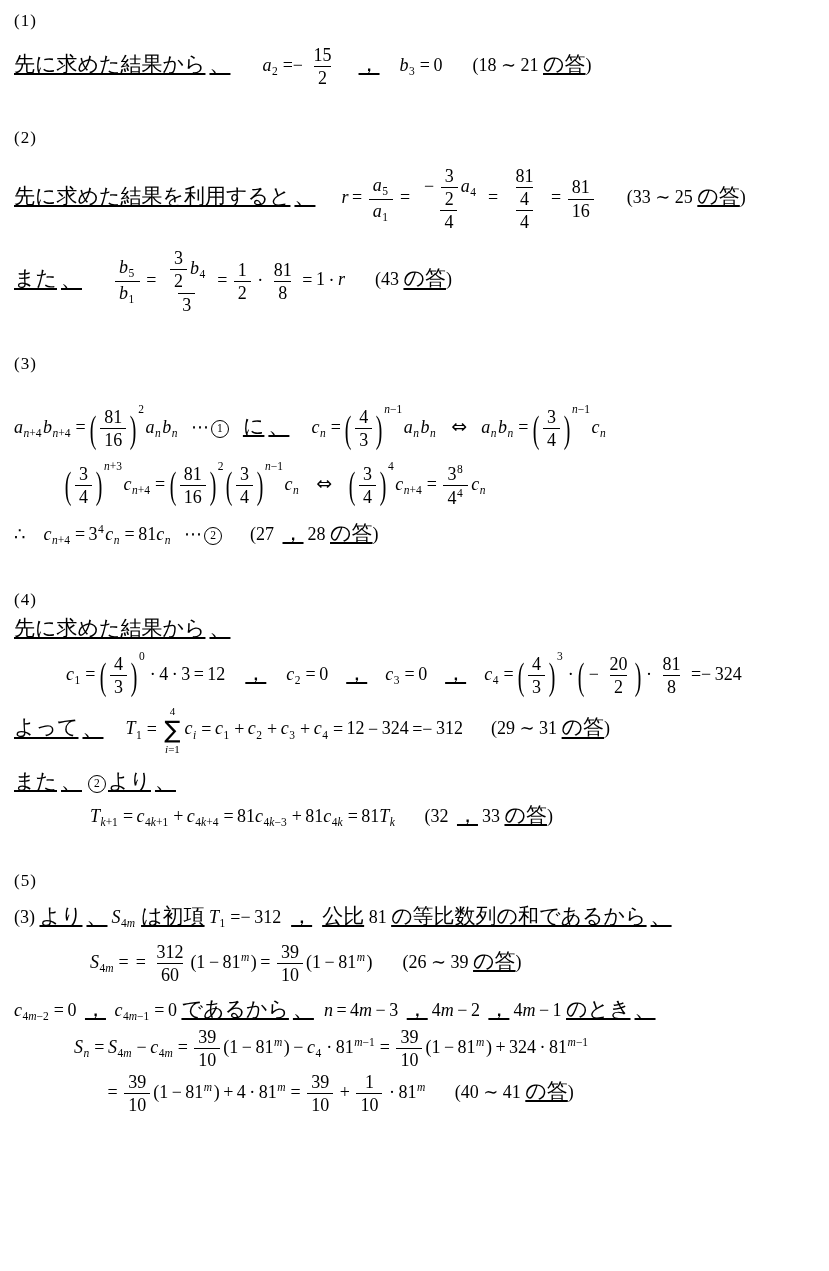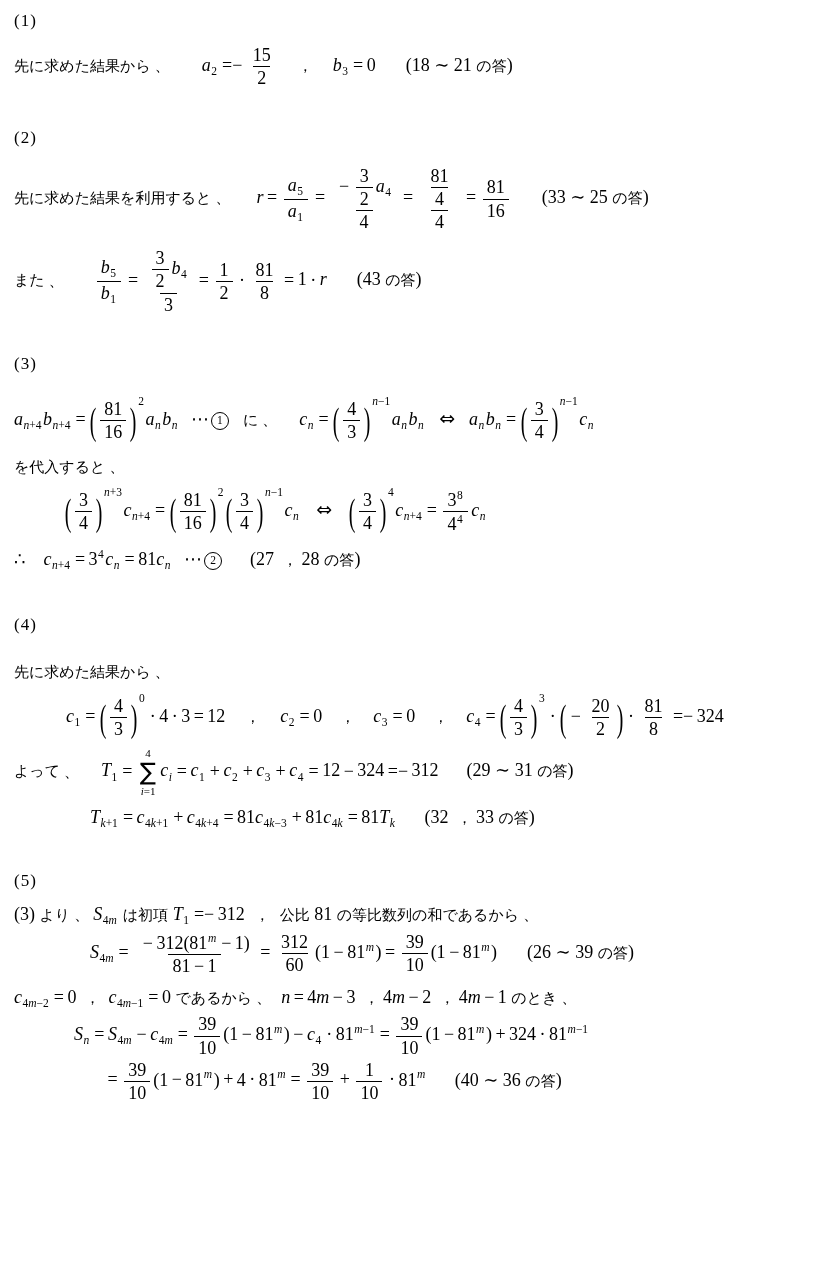--- a/index.html
+++ b/index.html
@@ -9,21 +9,21 @@
     padding:10px 0 0 14px;
     font-family:"Liberation Serif","DejaVu Serif",serif;
     font-size:18px;line-height:1.25;
   }
   .line{white-space:nowrap;}
   .slabel{font-size:17px;letter-spacing:1px;}
   .it{font-style:italic;}
   .rm{}
   .op{margin:0 3.5px;}
   .cm{margin:0 4px;}
-  .cjk{font-family:"DejaVu Sans","Liberation Sans",sans-serif;font-size:15px;}
+  .cjk{font-family:"DejaVu Sans","Liberation Sans",sans-serif;font-size:21px;text-decoration:underline;}
   .gap{display:inline-block;}
   .msub{font-size:11.5px;vertical-align:-4px;margin:0 1.5px 0 0.5px;}
   .msup{font-size:11.5px;vertical-align:7px;margin:0 1.5px 0 0.5px;}
   .msup.hi{vertical-align:20px;margin-left:1px;}
   .frac{
     display:inline-flex;flex-direction:column;align-items:center;
     vertical-align:middle;margin:0 3px;line-height:1.12;text-align:center;justify-content:center;
   }
   .fnum{padding:0 4px 1px;}
   .fden{border-top:1.6px solid #000;padding:1px 4px 0;}
@@ -80,77 +80,74 @@
         <span class="fden"><span class="rm">3</span></span>
       </span><span class="op">=</span><span class="frac">
         <span class="fnum"><span class="rm">1</span></span>
         <span class="fden"><span class="rm">2</span></span>
       </span><span class="op">·</span><span class="frac">
         <span class="fnum"><span class="rm">81</span></span>
         <span class="fden"><span class="rm">8</span></span>
       </span><span class="op">=</span><span class="rm">1</span><span class="op">·</span><span class="it">r</span><span class="gap" style="width: 30px;"></span><span class="rm">(43 </span><span class="cjk">の答</span><span class="rm">)</span></div>
 
   <div class="line slabel" style="margin-top:38px">(3)</div>
-  <div class="line" style="margin-top:20px"><span class="it">a</span><span class="msub"><span class="it">n</span><span class="rm">+4</span></span><span class="it">b</span><span class="msub"><span class="it">n</span><span class="rm">+4</span></span><span class="op">=</span><span class="spar s1">(</span><span class="frac">
+  <div class="line" style="margin-top:28px"><span class="it">a</span><span class="msub"><span class="it">n</span><span class="rm">+4</span></span><span class="it">b</span><span class="msub"><span class="it">n</span><span class="rm">+4</span></span><span class="op">=</span><span class="spar s1">(</span><span class="frac">
         <span class="fnum"><span class="rm">81</span></span>
         <span class="fden"><span class="rm">16</span></span>
       </span><span class="spar s1">)</span><span class="msup hi"><span class="rm">2</span></span><span class="it">a</span><span class="msub"><span class="it">n</span></span><span class="it">b</span><span class="msub"><span class="it">n</span></span><span class="gap" style="width: 12px;"></span><span class="rm">⋯</span><span class="circ">1</span><span class="gap" style="width: 12px;"></span><span class="cjk">に</span><span class="cjk cm">、</span><span class="gap" style="width: 18px;"></span><span class="it">c</span><span class="msub"><span class="it">n</span></span><span class="op">=</span><span class="spar s1">(</span><span class="frac">
         <span class="fnum"><span class="rm">4</span></span>
         <span class="fden"><span class="rm">3</span></span>
       </span><span class="spar s1">)</span><span class="msup hi"><span class="it">n</span><span class="rm">−1</span></span><span class="it">a</span><span class="msub"><span class="it">n</span></span><span class="it">b</span><span class="msub"><span class="it">n</span></span><span class="gap" style="width: 12px;"></span><span class="bigsym">⇔</span><span class="gap" style="width: 12px;"></span><span class="it">a</span><span class="msub"><span class="it">n</span></span><span class="it">b</span><span class="msub"><span class="it">n</span></span><span class="op">=</span><span class="spar s1">(</span><span class="frac">
         <span class="fnum"><span class="rm">3</span></span>
         <span class="fden"><span class="rm">4</span></span>
       </span><span class="spar s1">)</span><span class="msup hi"><span class="it">n</span><span class="rm">−1</span></span><span class="it">c</span><span class="msub"><span class="it">n</span></span></div>
-  <div class="line" style="margin-top:12px"><span class="cjk">を代入すると</span><span class="cjk cm">、</span></div>
   <div class="line" style="margin-top:8px;margin-left:50px"><span class="spar s1">(</span><span class="frac">
         <span class="fnum"><span class="rm">3</span></span>
         <span class="fden"><span class="rm">4</span></span>
       </span><span class="spar s1">)</span><span class="msup hi"><span class="it">n</span><span class="rm">+3</span></span><span class="it">c</span><span class="msub"><span class="it">n</span><span class="rm">+4</span></span><span class="op">=</span><span class="spar s1">(</span><span class="frac">
         <span class="fnum"><span class="rm">81</span></span>
         <span class="fden"><span class="rm">16</span></span>
       </span><span class="spar s1">)</span><span class="msup hi"><span class="rm">2</span></span><span class="spar s1">(</span><span class="frac">
         <span class="fnum"><span class="rm">3</span></span>
         <span class="fden"><span class="rm">4</span></span>
       </span><span class="spar s1">)</span><span class="msup hi"><span class="it">n</span><span class="rm">−1</span></span><span class="it">c</span><span class="msub"><span class="it">n</span></span><span class="gap" style="width: 14px;"></span><span class="bigsym">⇔</span><span class="gap" style="width: 14px;"></span><span class="spar s1">(</span><span class="frac">
         <span class="fnum"><span class="rm">3</span></span>
         <span class="fden"><span class="rm">4</span></span>
       </span><span class="spar s1">)</span><span class="msup hi"><span class="rm">4</span></span><span class="it">c</span><span class="msub"><span class="it">n</span><span class="rm">+4</span></span><span class="op">=</span><span class="frac">
         <span class="fnum"><span class="rm">3</span><span class="msup"><span class="rm">8</span></span></span>
         <span class="fden"><span class="rm">4</span><span class="msup"><span class="rm">4</span></span></span>
       </span><span class="it">c</span><span class="msub"><span class="it">n</span></span></div>
   <div class="line" style="margin-top:12px"><span class="rm">∴</span><span class="gap" style="width: 18px;"></span><span class="it">c</span><span class="msub"><span class="it">n</span><span class="rm">+4</span></span><span class="op">=</span><span class="rm">3</span><span class="msup"><span class="rm">4</span></span><span class="it">c</span><span class="msub"><span class="it">n</span></span><span class="op">=</span><span class="rm">81</span><span class="it">c</span><span class="msub"><span class="it">n</span></span><span class="gap" style="width: 12px;"></span><span class="rm">⋯</span><span class="circ">2</span><span class="gap" style="width: 26px;"></span><span class="rm">(27 </span><span class="cjk cm">，</span><span class="rm">28 </span><span class="cjk">の答</span><span class="rm">)</span></div>
 
   <div class="line slabel" style="margin-top:42px">(4)</div>
-  <div class="line" style="margin-top:25px"><span class="cjk">先に求めた結果から</span><span class="cjk cm">、</span></div>
+  <div class="line" style="margin-top:4px"><span class="cjk">先に求めた結果から</span><span class="cjk cm">、</span></div>
   <div class="line" style="margin-top:8px;margin-left:52px"><span class="it">c</span><span class="msub"><span class="rm">1</span></span><span class="op">=</span><span class="spar s1">(</span><span class="frac">
         <span class="fnum"><span class="rm">4</span></span>
         <span class="fden"><span class="rm">3</span></span>
       </span><span class="spar s1">)</span><span class="msup hi"><span class="rm">0</span></span><span class="op">·</span><span class="rm">4</span><span class="op">·</span><span class="rm">3</span><span class="op">=</span><span class="rm">12</span><span class="gap" style="width: 16px;"></span><span class="cjk cm">，</span><span class="gap" style="width: 16px;"></span><span class="it">c</span><span class="msub"><span class="rm">2</span></span><span class="op">=</span><span class="rm">0</span><span class="gap" style="width: 14px;"></span><span class="cjk cm">，</span><span class="gap" style="width: 14px;"></span><span class="it">c</span><span class="msub"><span class="rm">3</span></span><span class="op">=</span><span class="rm">0</span><span class="gap" style="width: 14px;"></span><span class="cjk cm">，</span><span class="gap" style="width: 14px;"></span><span class="it">c</span><span class="msub"><span class="rm">4</span></span><span class="op">=</span><span class="spar s1">(</span><span class="frac">
         <span class="fnum"><span class="rm">4</span></span>
         <span class="fden"><span class="rm">3</span></span>
       </span><span class="spar s1">)</span><span class="msup hi"><span class="rm">3</span></span><span class="op">·</span><span class="spar s1">(</span><span class="op">−</span><span class="frac">
         <span class="fnum"><span class="rm">20</span></span>
         <span class="fden"><span class="rm">2</span></span>
       </span><span class="spar s1">)</span><span class="op">·</span><span class="frac">
         <span class="fnum"><span class="rm">81</span></span>
         <span class="fden"><span class="rm">8</span></span>
       </span><span class="op">=−</span><span class="rm">324</span></div>
   <div class="line" style="margin-top:8px"><span class="cjk">よって</span><span class="cjk cm">、</span><span class="gap" style="width: 18px;"></span><span class="it">T</span><span class="msub"><span class="rm">1</span></span><span class="op">=</span><span class="sum">
         <span class="t">4</span>
         <span class="sg">∑</span>
         <span class="b"><span class="it">i</span><span class="rm">=1</span></span>
       </span><span class="it">c</span><span class="msub"><span class="it">i</span></span><span class="op">=</span><span class="it">c</span><span class="msub"><span class="rm">1</span></span><span class="op">+</span><span class="it">c</span><span class="msub"><span class="rm">2</span></span><span class="op">+</span><span class="it">c</span><span class="msub"><span class="rm">3</span></span><span class="op">+</span><span class="it">c</span><span class="msub"><span class="rm">4</span></span><span class="op">=</span><span class="rm">12</span><span class="op">−</span><span class="rm">324</span><span class="op">=−</span><span class="rm">312</span><span class="gap" style="width: 28px;"></span><span class="rm">(29 ∼ 31 </span><span class="cjk">の答</span><span class="rm">)</span></div>
+  <div class="line" style="margin-top:12px"><span class="cjk">また</span><span class="cjk cm">、</span><span class="circ">2</span><span class="cjk">より</span><span class="cjk cm">、</span></div>
   <div class="line" style="margin-top:8px;margin-left:76px"><span class="it">T</span><span class="msub"><span class="it">k</span><span class="rm">+1</span></span><span class="op">=</span><span class="it">c</span><span class="msub"><span class="rm">4</span><span class="it">k</span><span class="rm">+1</span></span><span class="op">+</span><span class="it">c</span><span class="msub"><span class="rm">4</span><span class="it">k</span><span class="rm">+4</span></span><span class="op">=</span><span class="rm">81</span><span class="it">c</span><span class="msub"><span class="rm">4</span><span class="it">k</span><span class="rm">−3</span></span><span class="op">+</span><span class="rm">81</span><span class="it">c</span><span class="msub"><span class="rm">4</span><span class="it">k</span></span><span class="op">=</span><span class="rm">81</span><span class="it">T</span><span class="msub"><span class="it">k</span></span><span class="gap" style="width: 28px;"></span><span class="rm">(32 </span><span class="cjk cm">，</span><span class="rm">33 </span><span class="cjk">の答</span><span class="rm">)</span></div>
 
   <div class="line slabel" style="margin-top:40px">(5)</div>
   <div class="line" style="margin-top:12px"><span class="rm">(3) </span><span class="cjk">より</span><span class="cjk cm">、</span><span class="it">S</span><span class="msub"><span class="rm">4</span><span class="it">m</span></span><span class="rm"> </span><span class="cjk">は初項</span><span class="rm"> </span><span class="it">T</span><span class="msub"><span class="rm">1</span></span><span class="op">=−</span><span class="rm">312</span><span class="gap" style="width: 6px;"></span><span class="cjk cm">，</span><span class="gap" style="width: 6px;"></span><span class="cjk">公比</span><span class="rm"> 81 </span><span class="cjk">の等比数列の和であるから</span><span class="cjk cm">、</span></div>
-  <div class="line" style="margin-top:4px;margin-left:76px"><span class="it">S</span><span class="msub"><span class="rm">4</span><span class="it">m</span></span><span class="op">=</span><span class="frac">
-        <span class="fnum"><span class="op">−</span><span class="rm">312(81</span><span class="msup"><span class="it">m</span></span><span class="op">−</span><span class="rm">1)</span></span>
-        <span class="fden"><span class="rm">81</span><span class="op">−</span><span class="rm">1</span></span>
-      </span><span class="op">=</span><span class="frac">
+  <div class="line" style="margin-top:12px;margin-left:76px"><span class="it">S</span><span class="msub"><span class="rm">4</span><span class="it">m</span></span><span class="op">=</span><span class="op">=</span><span class="frac">
         <span class="fnum"><span class="rm">312</span></span>
         <span class="fden"><span class="rm">60</span></span>
       </span><span class="rm">(1</span><span class="op">−</span><span class="rm">81</span><span class="msup"><span class="it">m</span></span><span class="rm">)</span><span class="op">=</span><span class="frac">
         <span class="fnum"><span class="rm">39</span></span>
         <span class="fden"><span class="rm">10</span></span>
       </span><span class="rm">(1</span><span class="op">−</span><span class="rm">81</span><span class="msup"><span class="it">m</span></span><span class="rm">)</span><span class="gap" style="width: 30px;"></span><span class="rm">(26 ∼ 39 </span><span class="cjk">の答</span><span class="rm">)</span></div>
   <div class="line" style="margin-top:10px"><span class="it">c</span><span class="msub"><span class="rm">4</span><span class="it">m</span><span class="rm">−2</span></span><span class="op">=</span><span class="rm">0 </span><span class="cjk cm">，</span><span class="rm"> </span><span class="it">c</span><span class="msub"><span class="rm">4</span><span class="it">m</span><span class="rm">−1</span></span><span class="op">=</span><span class="rm">0 </span><span class="cjk">であるから</span><span class="cjk cm">、</span><span class="gap" style="width: 6px;"></span><span class="it">n</span><span class="op">=</span><span class="rm">4</span><span class="it">m</span><span class="op">−</span><span class="rm">3 </span><span class="cjk cm">，</span><span class="rm">4</span><span class="it">m</span><span class="op">−</span><span class="rm">2 </span><span class="cjk cm">，</span><span class="rm">4</span><span class="it">m</span><span class="op">−</span><span class="rm">1 </span><span class="cjk">のとき</span><span class="cjk cm">、</span></div>
   <div class="line" style="margin-top:4px;margin-left:60px"><span class="it">S</span><span class="msub"><span class="it">n</span></span><span class="op">=</span><span class="it">S</span><span class="msub"><span class="rm">4</span><span class="it">m</span></span><span class="op">−</span><span class="it">c</span><span class="msub"><span class="rm">4</span><span class="it">m</span></span><span class="op">=</span><span class="frac">
         <span class="fnum"><span class="rm">39</span></span>
         <span class="fden"><span class="rm">10</span></span>
@@ -160,15 +157,15 @@
       </span><span class="rm">(1</span><span class="op">−</span><span class="rm">81</span><span class="msup"><span class="it">m</span></span><span class="rm">)</span><span class="op">+</span><span class="rm">324</span><span class="op">·</span><span class="rm">81</span><span class="msup"><span class="it">m</span><span class="rm">−1</span></span></div>
   <div class="line" style="margin-top:2px;margin-left:90px"><span class="op">=</span><span class="frac">
         <span class="fnum"><span class="rm">39</span></span>
         <span class="fden"><span class="rm">10</span></span>
       </span><span class="rm">(1</span><span class="op">−</span><span class="rm">81</span><span class="msup"><span class="it">m</span></span><span class="rm">)</span><span class="op">+</span><span class="rm">4</span><span class="op">·</span><span class="rm">81</span><span class="msup"><span class="it">m</span></span><span class="op">=</span><span class="frac">
         <span class="fnum"><span class="rm">39</span></span>
         <span class="fden"><span class="rm">10</span></span>
       </span><span class="op">+</span><span class="frac">
         <span class="fnum"><span class="rm">1</span></span>
         <span class="fden"><span class="rm">10</span></span>
-      </span><span class="op">·</span><span class="rm">81</span><span class="msup"><span class="it">m</span></span><span class="gap" style="width: 28px;"></span><span class="rm">(40 ∼ 36 </span><span class="cjk">の答</span><span class="rm">)</span></div>
+      </span><span class="op">·</span><span class="rm">81</span><span class="msup"><span class="it">m</span></span><span class="gap" style="width: 28px;"></span><span class="rm">(40 ∼ 41 </span><span class="cjk">の答</span><span class="rm">)</span></div>
 
 </div>
 
 </body></html>

